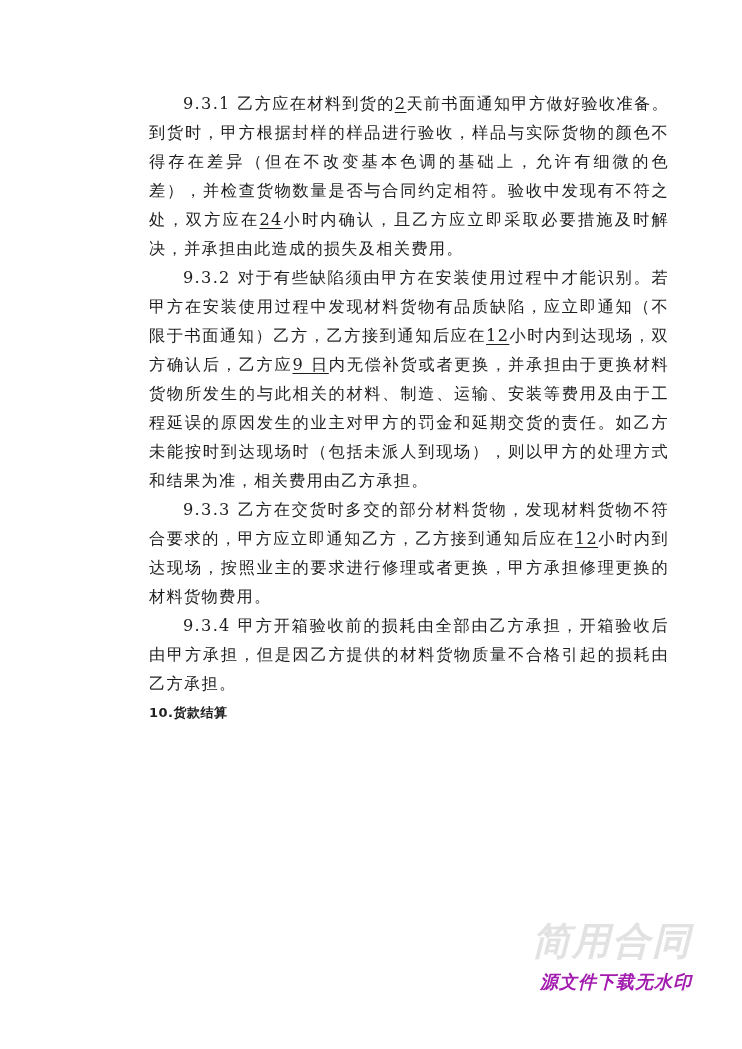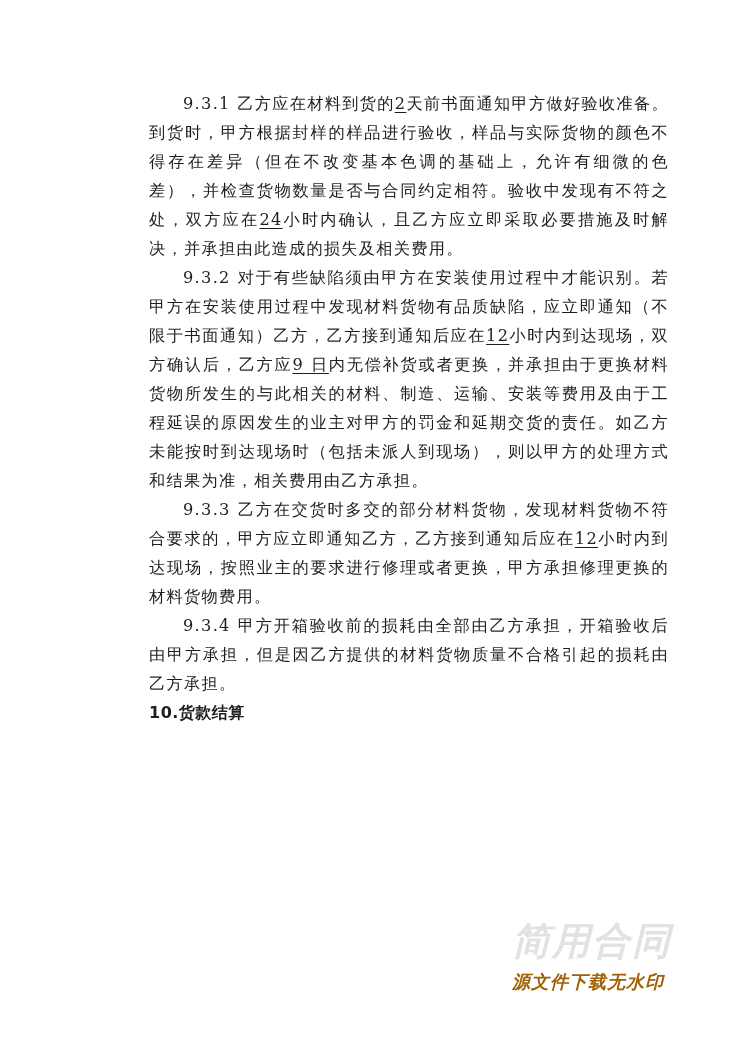--- a/index.html
+++ b/index.html
@@ -31,60 +31,60 @@
       margin: 0;
       word-break: break-all;
     }
     .para .u {
       text-decoration: underline;
       text-underline-offset: 3px;
     }
     .heading {
       font-family: "DejaVu Sans", "Liberation Sans", sans-serif;
       font-weight: bold;
-      font-size: 16px;
+      font-size: 13px;
       line-height: 29px;
       margin: 0;
       letter-spacing: 0.5px;
     }
     .blank-line {
       display: inline-block;
       width: 378px;
       border-bottom: 1.2px solid #333;
       height: 14px;
       vertical-align: baseline;
       margin-left: 10px;
     }
     .watermark {
       position: absolute;
       left: 512px;
       top: 918px;
       width: 180px;
-      text-align: left;
+      text-align: right;
       color: #e3e3e3;
       pointer-events: none;
     }
     .wm-big {
       font-family: "DejaVu Sans", "Liberation Sans", sans-serif;
       font-weight: bold;
       font-style: italic;
       font-size: 38px;
       line-height: 46px;
       letter-spacing: 2px;
       color: #e2e2e2;
     }
     .wm-small {
       font-family: "DejaVu Sans", "Liberation Sans", sans-serif;
       font-weight: bold;
       font-style: italic;
       font-size: 18px;
       line-height: 24px;
       margin-top: 6px;
       letter-spacing: 1px;
-      color: #a16207;
+      color: #a21caf;
     }
   </style>
 </head>
 <body>
 
 <div class="page">
 
   <p class="para">
     <span>9.3.1 乙方应在材料到货的</span><span class="u">2</span><span>天前书面通知甲方做好验收准备。到货时，甲方根据封样的样品进行验收，样品与实际货物的颜色不得存在差异（但在不改变基本色调的基础上，允许有细微的色差），并检查货物数量是否与合同约定相符。验收中发现有不符之处，双方应在</span><span class="u">24</span><span>小时内确认，且乙方应立即采取必要措施及时解决，并承担由此造成的损失及相关费用。</span>
   </p>

